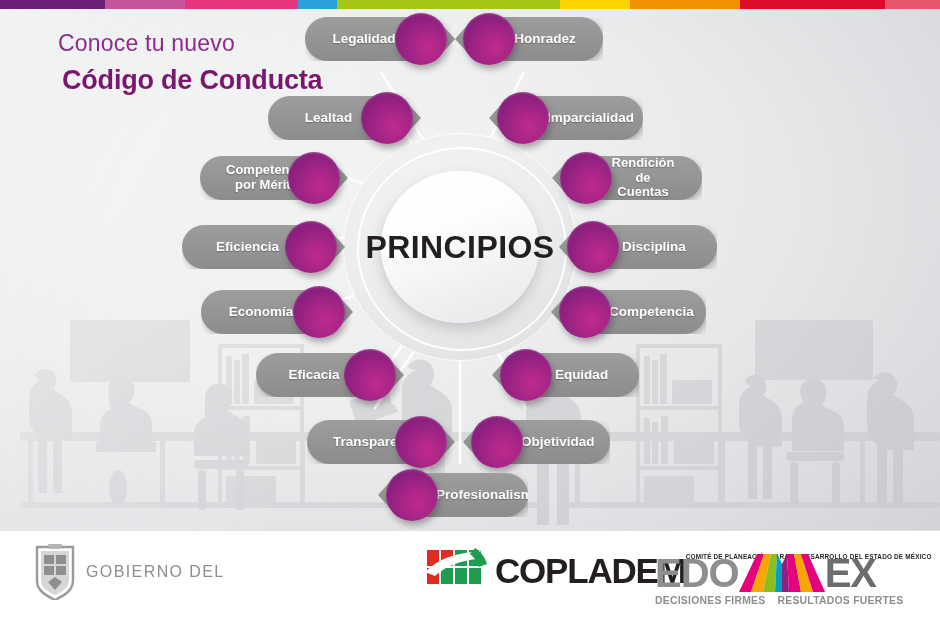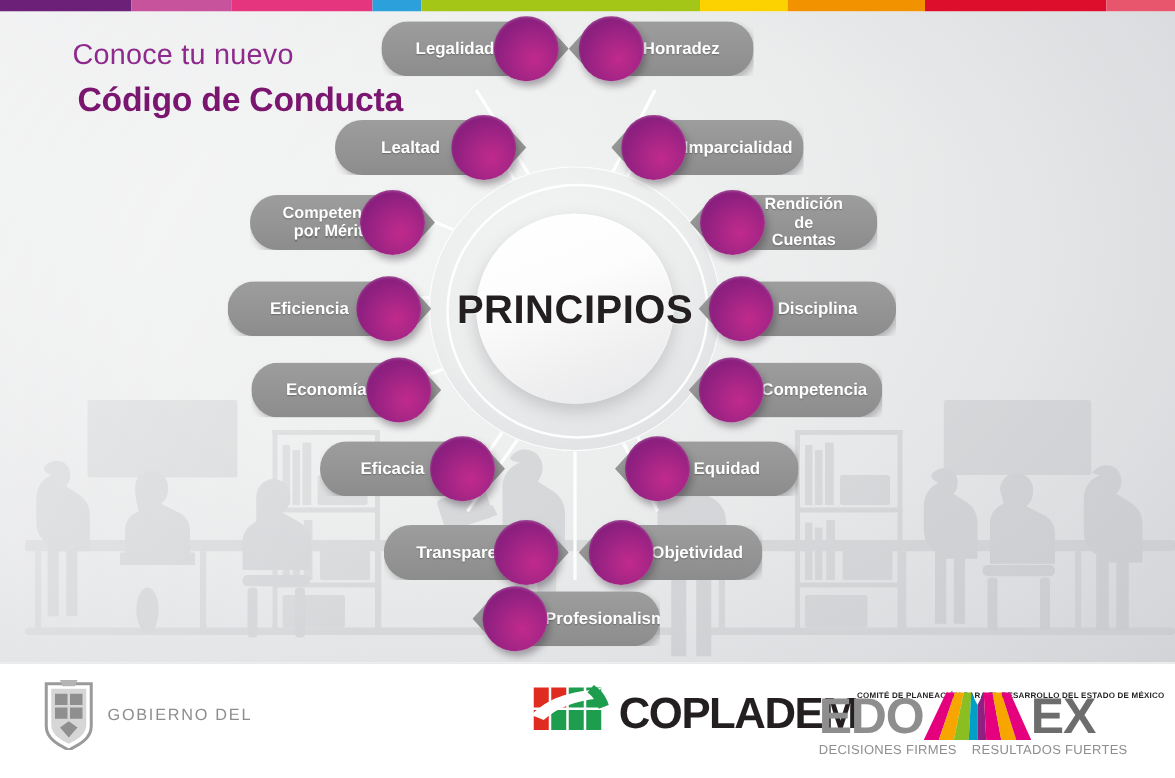--- a/index.html
+++ b/index.html
@@ -91,34 +91,34 @@
   .badge.right .dot{right:8px;}
   .badge.left  .dot{left:8px;}
   .badge.two .label{font-size:13px;}
 
   
   .footer{position:absolute;left:0;top:530px;width:940px;height:92px;background:#ffffff;z-index:30;}
   .footer .rule{position:absolute;left:0;top:0;width:940px;height:1px;background:#e3e3e3;}
 
   .gem{position:absolute;left:34px;top:14px;display:flex;align-items:center;gap:10px;}
   .gem .shield{width:42px;height:56px;}
-  .gem .txt1{font-size:13px;letter-spacing:1.4px;color:#8d8d8d;line-height:1.15;text-align:right;}
+  .gem .txt1{font-size:16px;letter-spacing:1.4px;color:#8d8d8d;line-height:1.15;text-align:right;}
   .gem .txt2{font-size:16.5px;letter-spacing:.8px;color:#7b7b7b;font-weight:bold;line-height:1.15;}
 
   .copladem{position:absolute;left:425px;top:18px;display:flex;}
   .cop-row{display:flex;align-items:center;gap:4px;}
   .cop-word{font-size:35px;font-weight:bold;color:#231f20;letter-spacing:-1.2px;line-height:1;}
   .cop-sub{font-size:6.4px;font-weight:bold;color:#231f20;letter-spacing:.18px;margin-top:5px;white-space:nowrap;}
 
   .edomex{position:absolute;left:655px;top:18px;}
   .edo-row{display:flex;align-items:flex-end;height:44px;}
   .edo-txt{font-size:40px;font-weight:bold;color:#8e8e8e;letter-spacing:-1px;line-height:.96;}
   .edo-txt.dark{color:#6d6d6d;}
   .edo-sub{display:flex;gap:12px;margin-top:3px;}
-  .edo-sub span{font-size:10.4px;font-weight:normal;color:#8e8e8e;letter-spacing:.25px;}
+  .edo-sub span{font-size:10.4px;font-weight:bold;color:#8e8e8e;letter-spacing:.25px;}
 </style>
 </head>
 <body>
 
 <div class="page">
 
   <div class="topbar" id="topbar">
       <i style="width: 105px; background: rgb(109, 32, 119);"></i>
       <i style="width: 80px; background: rgb(198, 83, 155);"></i>
       <i style="width: 113px; background: rgb(229, 53, 127);"></i>

